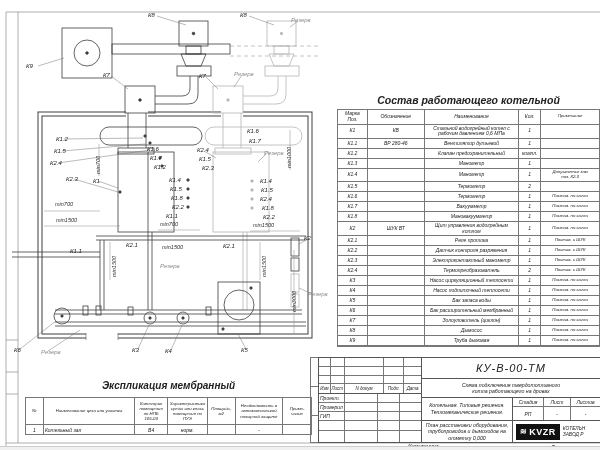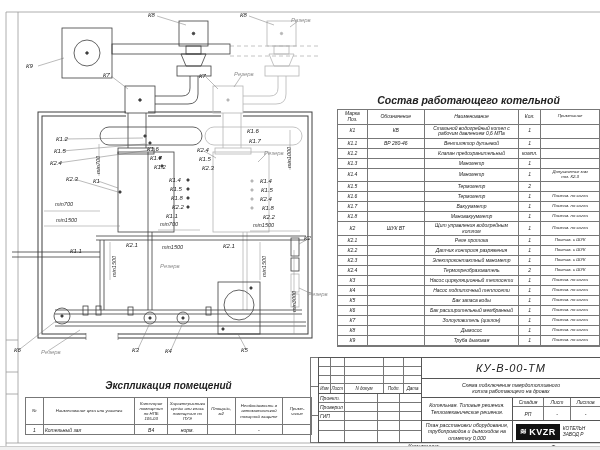--- a/index.html
+++ b/index.html
@@ -453,21 +453,21 @@
     </div>
       <div class="r">
       <div class="c w-mark">К9</div>
       <div class="c w-des"></div>
       <div class="c w-name">Труба дымовая</div>
       <div class="c w-qty">1</div>
       <div class="c w-note pre">Постав. по согла</div>
     </div>
 </div>
 
-<div class="rm-title">Экспликация помещений</div>
+<div class="rm-title">Экспликация мембранный</div>
 <div class="rm">
   <div class="r hr">
     <div class="c w0">№</div>
     <div class="c w1">Наименование цеха или участка</div>
     <div class="c w2 pre">Категория
 помещения
 по НПБ
 105-03</div>
     <div class="c w3 pre">Характеристика
 среды или класс

